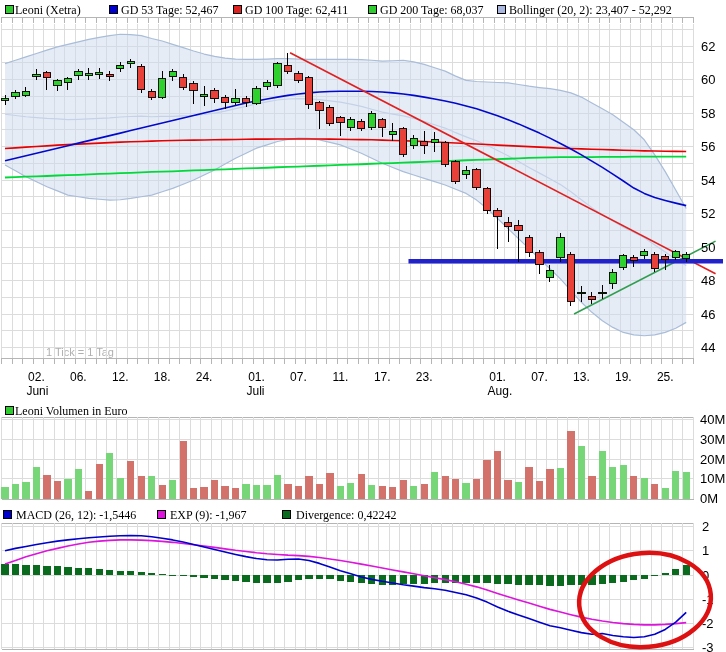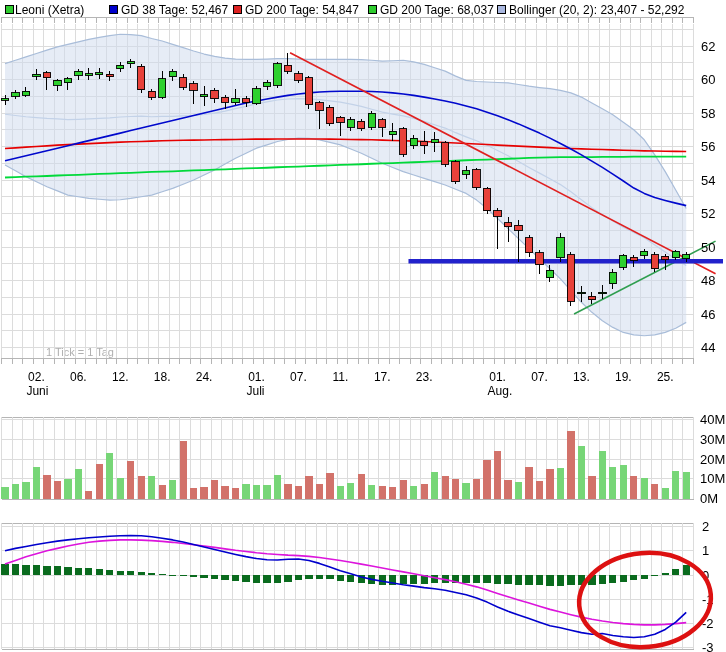--- a/index.html
+++ b/index.html
@@ -1,57 +1,77 @@
 <!DOCTYPE html>
 <html><head>
 <meta charset="utf-8">
 <style>
   html,body{margin:0;padding:0;background:#fff;}
   .chart-root{
     position:relative;width:726px;height:652px;background:#ffffff;
     font-family:"Liberation Sans", sans-serif;color:#000;overflow:hidden;
   }
-  .legend-row{position:absolute;left:0;right:14px;height:16px;}
+  .legend-row{position:absolute;left:0;right:14px;height:16px;font-family:Liberation Serif, serif;}
   .legend-item{position:absolute;top:0;height:14px;white-space:nowrap;}
   .sq{position:absolute;width:9px;height:9px;top:3px;border:1px solid #000;box-sizing:border-box;}
   .legend-label{position:absolute;top:1px;font-size:12px;line-height:14px;}
   .tick-note{position:absolute;left:8px;top:346px;font-size:11px;color:#b0b0b0;margin-left:38px;}
   svg{position:absolute;left:0;top:0;}
 </style>
 </head>
 <body>
 
 <div class="chart-root">
 
   <div class="legend-row" style="top:2px;">
     <div class="legend-item">
       <span class="sq" style="background: rgb(47, 204, 47); left: 5px;"></span>
       <span class="legend-label" style="left: 15px;">Leoni (Xetra)</span>
     </div>
     <div class="legend-item">
       <span class="sq" style="background: rgb(0, 0, 204); left: 109px;"></span>
-      <span class="legend-label" style="left: 121px;">GD 38 Tage: 52,467</span>
+      <span class="legend-label" style="left: 121px;">GD 53 Tage: 52,467</span>
     </div>
     <div class="legend-item">
       <span class="sq" style="background: rgb(221, 34, 34); left: 233px;"></span>
-      <span class="legend-label" style="left: 245px;">GD 200 Tage: 54,847</span>
+      <span class="legend-label" style="left: 245px;">GD 100 Tage: 62,411</span>
     </div>
     <div class="legend-item">
       <span class="sq" style="background: rgb(47, 204, 47); left: 368px;"></span>
       <span class="legend-label" style="left: 380px;">GD 200 Tage: 68,037</span>
     </div>
     <div class="legend-item">
       <span class="sq" style="background: rgb(170, 184, 224); left: 497px;"></span>
       <span class="legend-label" style="left: 509px;">Bollinger (20, 2): 23,407 - 52,292</span>
     </div>
   </div>
 
   <div class="tick-note">1 Tick = 1 Tag</div>
 
+  <div class="legend-row" style="top:403px;">
+    <div class="legend-item">
+      <span class="sq" style="background: rgb(47, 204, 47); left: 5px;"></span>
+      <span class="legend-label" style="left: 15px;">Leoni Volumen in Euro</span>
+    </div>
+  </div>
 
+  <div class="legend-row" style="top:507px;">
+    <div class="legend-item">
+      <span class="sq" style="background: rgb(0, 0, 204); left: 3px;"></span>
+      <span class="legend-label" style="left: 16px;">MACD (26, 12): -1,5446</span>
+    </div>
+    <div class="legend-item">
+      <span class="sq" style="background: rgb(220, 20, 220); left: 157px;"></span>
+      <span class="legend-label" style="left: 170px;">EXP (9): -1,967</span>
+    </div>
+    <div class="legend-item">
+      <span class="sq" style="background: rgb(10, 107, 30); left: 282px;"></span>
+      <span class="legend-label" style="left: 296px;">Divergence: 0,42242</span>
+    </div>
+  </div>
 
   <svg id="cv" width="726" height="652">
       <line x1="1.7" y1="347.5" x2="693.7" y2="347.5" stroke="#dcdcdc" stroke-width="1" shape-rendering="crispEdges"></line>
       <line x1="1.7" y1="330.75" x2="693.7" y2="330.75" stroke="#dcdcdc" stroke-width="1" shape-rendering="crispEdges"></line>
       <line x1="1.7" y1="314" x2="693.7" y2="314" stroke="#dcdcdc" stroke-width="1" shape-rendering="crispEdges"></line>
       <line x1="1.7" y1="297.25" x2="693.7" y2="297.25" stroke="#dcdcdc" stroke-width="1" shape-rendering="crispEdges"></line>
       <line x1="1.7" y1="280.5" x2="693.7" y2="280.5" stroke="#dcdcdc" stroke-width="1" shape-rendering="crispEdges"></line>
       <line x1="1.7" y1="263.75" x2="693.7" y2="263.75" stroke="#dcdcdc" stroke-width="1" shape-rendering="crispEdges"></line>
       <line x1="1.7" y1="247" x2="693.7" y2="247" stroke="#dcdcdc" stroke-width="1" shape-rendering="crispEdges"></line>
       <line x1="1.7" y1="230.25" x2="693.7" y2="230.25" stroke="#dcdcdc" stroke-width="1" shape-rendering="crispEdges"></line>

